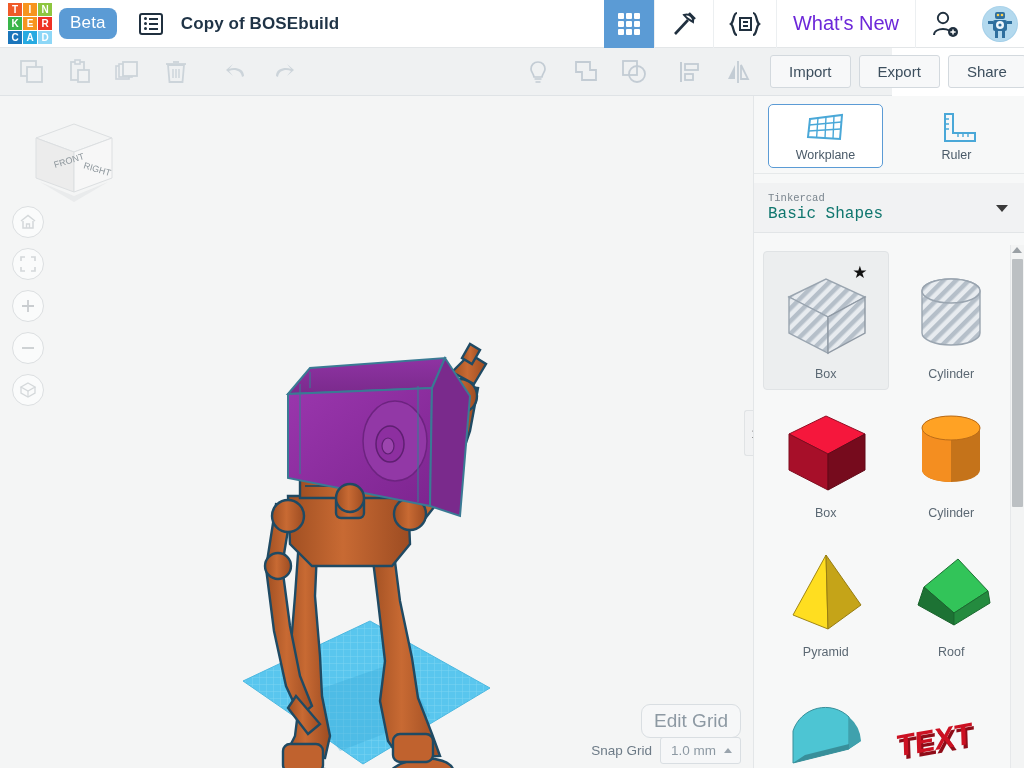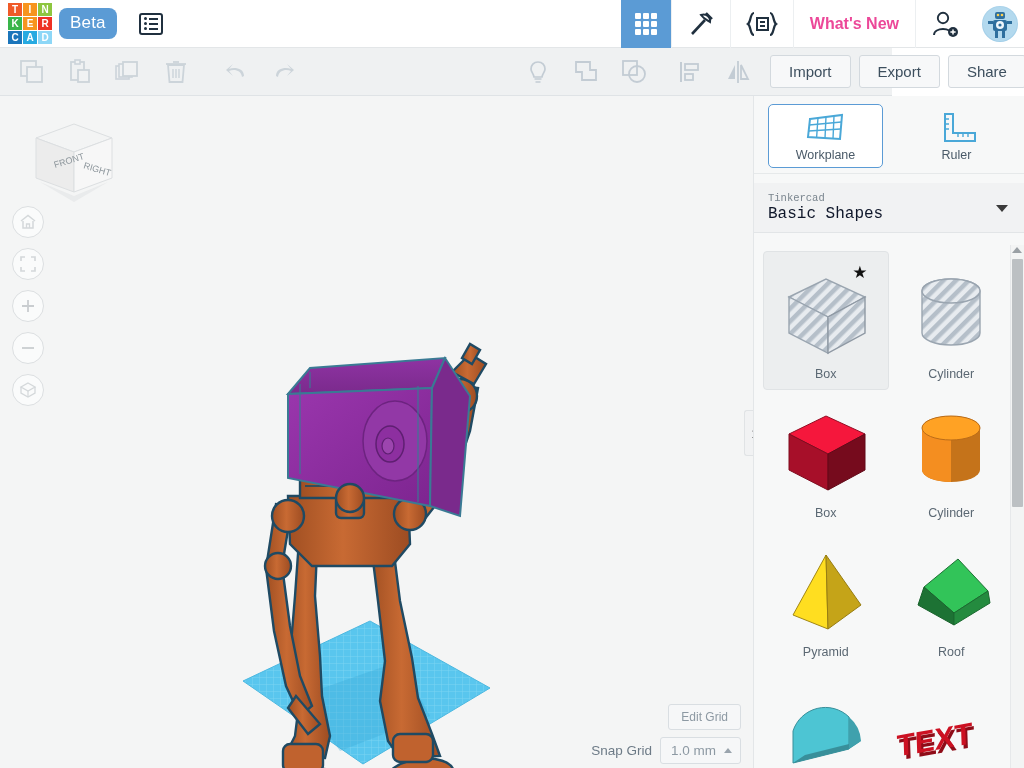--- a/index.html
+++ b/index.html
@@ -45,21 +45,21 @@
     letter-spacing: .1px;
   }
   #header-right { margin-left: auto; display: flex; align-items: center; height: 48px; }
   .hdr-btn {
     height: 48px; display: flex; align-items: center; justify-content: center;
     border-left: 1px solid #eceff1; padding: 0 14px;
   }
   .hdr-btn.active { background: #5b9bd5; border-left: none; }
   .nine-grid { display: grid; grid-template-columns: repeat(3,6px); grid-template-rows: repeat(3,6px); gap: 2px; }
   .nine-grid span { background: #fff; border-radius: 1px; }
-  .whatsnew { color: #ec4899; font-size: 16px; padding: 0 16px; font-weight: bold; }
+  .whatsnew { color: #6d28d9; font-size: 20px; padding: 0 16px; }
   .avatar {
     width: 36px; height: 36px; border-radius: 50%;
     background: radial-gradient(circle at 50% 45%, #cfe6f5 0%, #a9d2ea 60%, #8fc3e2 100%);
     margin: 0 6px 0 8px; position: relative; overflow: hidden;
     display:flex; align-items:center; justify-content:center;
   }
 
   
   #toolbar {
     position: absolute; top: 48px; left: 0; width: 892px; height: 48px;
@@ -87,22 +87,22 @@
   #viewcube { position: absolute; left: 26px; top: 22px; width: 96px; height: 86px; }
   .nav-btn {
     position: absolute; left: 12px; width: 32px; height: 32px;
     border: 1px solid #dcdfe1; border-radius: 50%; background: #fafbfb;
     display: flex; align-items: center; justify-content: center;
   }
   
   #robot-wrap { position: absolute; left: 0; top: 0; width: 753px; height: 672px; }
   .edit-grid-btn {
     position: absolute; right: 12px; top: 608px;
-    border: 1px solid #d9dee2; background: #f6f7f8; border-radius: 3px;
-    padding: 5px 12px; font-size: 12px; color: #8d99a3;
+    border: 1px solid #d9dee2; background: #f6f7f8; border-radius: 9px;
+    padding: 5px 12px; font-size: 19px; color: #8d99a3;
   }
   .snap-row {
     position: absolute; right: 12px; top: 641px;
     display: flex; align-items: center; gap: 8px; justify-content: space-between;
   }
   .snap-label { font-size: 13.5px; color: #6d7b87; }
   .snap-select {
     border: 1px solid #d9dee2; background: #f6f7f8; border-radius: 3px;
     padding: 5px 8px 5px 10px; font-size: 13.5px; color: #8d99a3;
     display: flex; align-items: center; gap: 8px; min-width: 74px;
@@ -134,21 +134,21 @@
   .tool-label { font-size: 12.5px; color: #4a5a68; }
   #shape-select {
     margin: 9px 0 0 0; height: 50px; background: #f1f2f3;
     border-bottom: 1px solid #e2e5e7;
     display: flex; align-items: center; padding: 0 14px;
     position: relative;
     font-family: Liberation Mono, monospace;
   }
   .sel-lines { display: flex; flex-direction: column; }
   .sel-sub { font-size: 10.5px; color: #7a858e; line-height: 14px; }
-  .sel-main { font-size: 16px; color: #0f172a; line-height: 19px; }
+  .sel-main { font-size: 16px; color: #0f766e; line-height: 19px; }
   .caret { position: absolute; right: 16px; top: 22px;
     width: 0; height: 0; border-left: 6px solid transparent;
     border-right: 6px solid transparent; border-top: 7px solid #3a3a3a; }
   #shape-grid {
     position: absolute; top: 149px; left: 0; width: 260px; height: 523px;
     display: grid; grid-template-columns: 1fr 1fr;
     grid-auto-rows: 139px; padding: 6px 0 0 9px; overflow: hidden;
   }
   .shape-cell {
     display: flex; flex-direction: column; align-items: center;
@@ -199,20 +199,21 @@
       <div class="menu-icon-row">
           <span class="menu-icon-dot"></span>
           <span class="menu-icon-line"></span>
         </div>
       <div class="menu-icon-row">
           <span class="menu-icon-dot"></span>
           <span class="menu-icon-line"></span>
         </div>
     </div>
 
+    <div id="doc-title">Copy of BOSEbuild</div>
 
     <div id="header-right">
       <div class="hdr-btn active">
         <div class="nine-grid">
             <span></span>
             <span></span>
             <span></span>
             <span></span>
             <span></span>
             <span></span>

